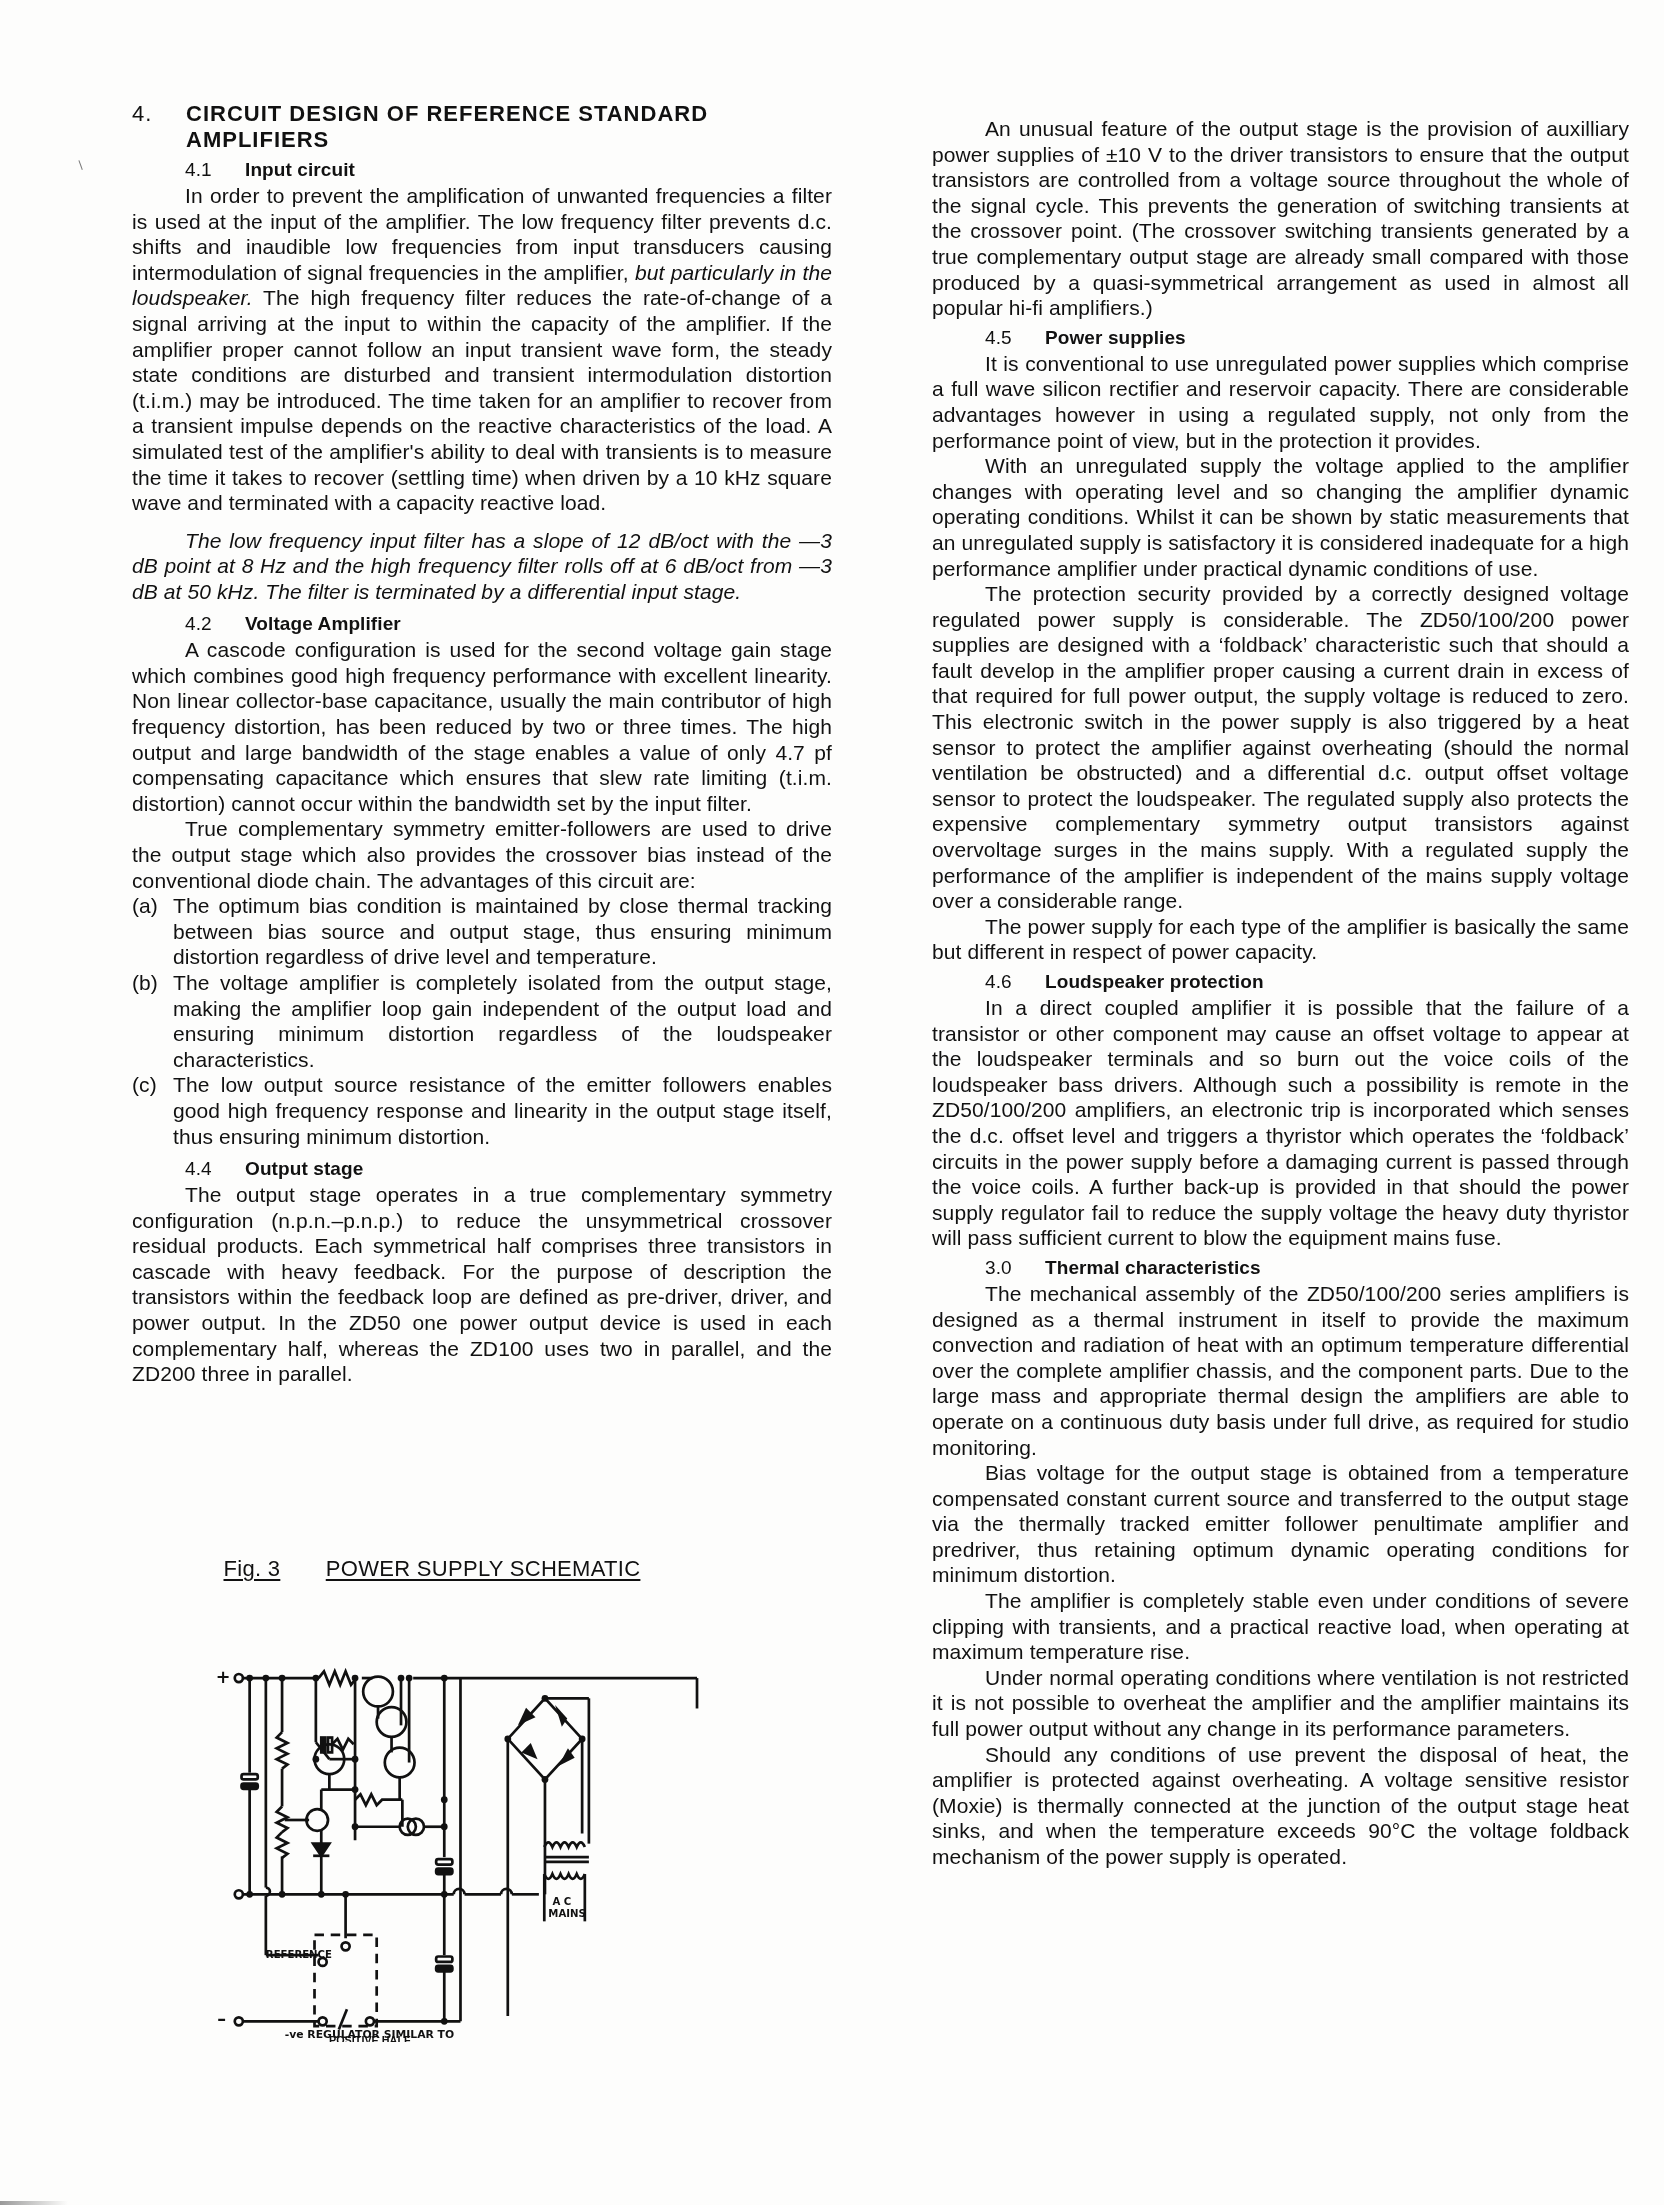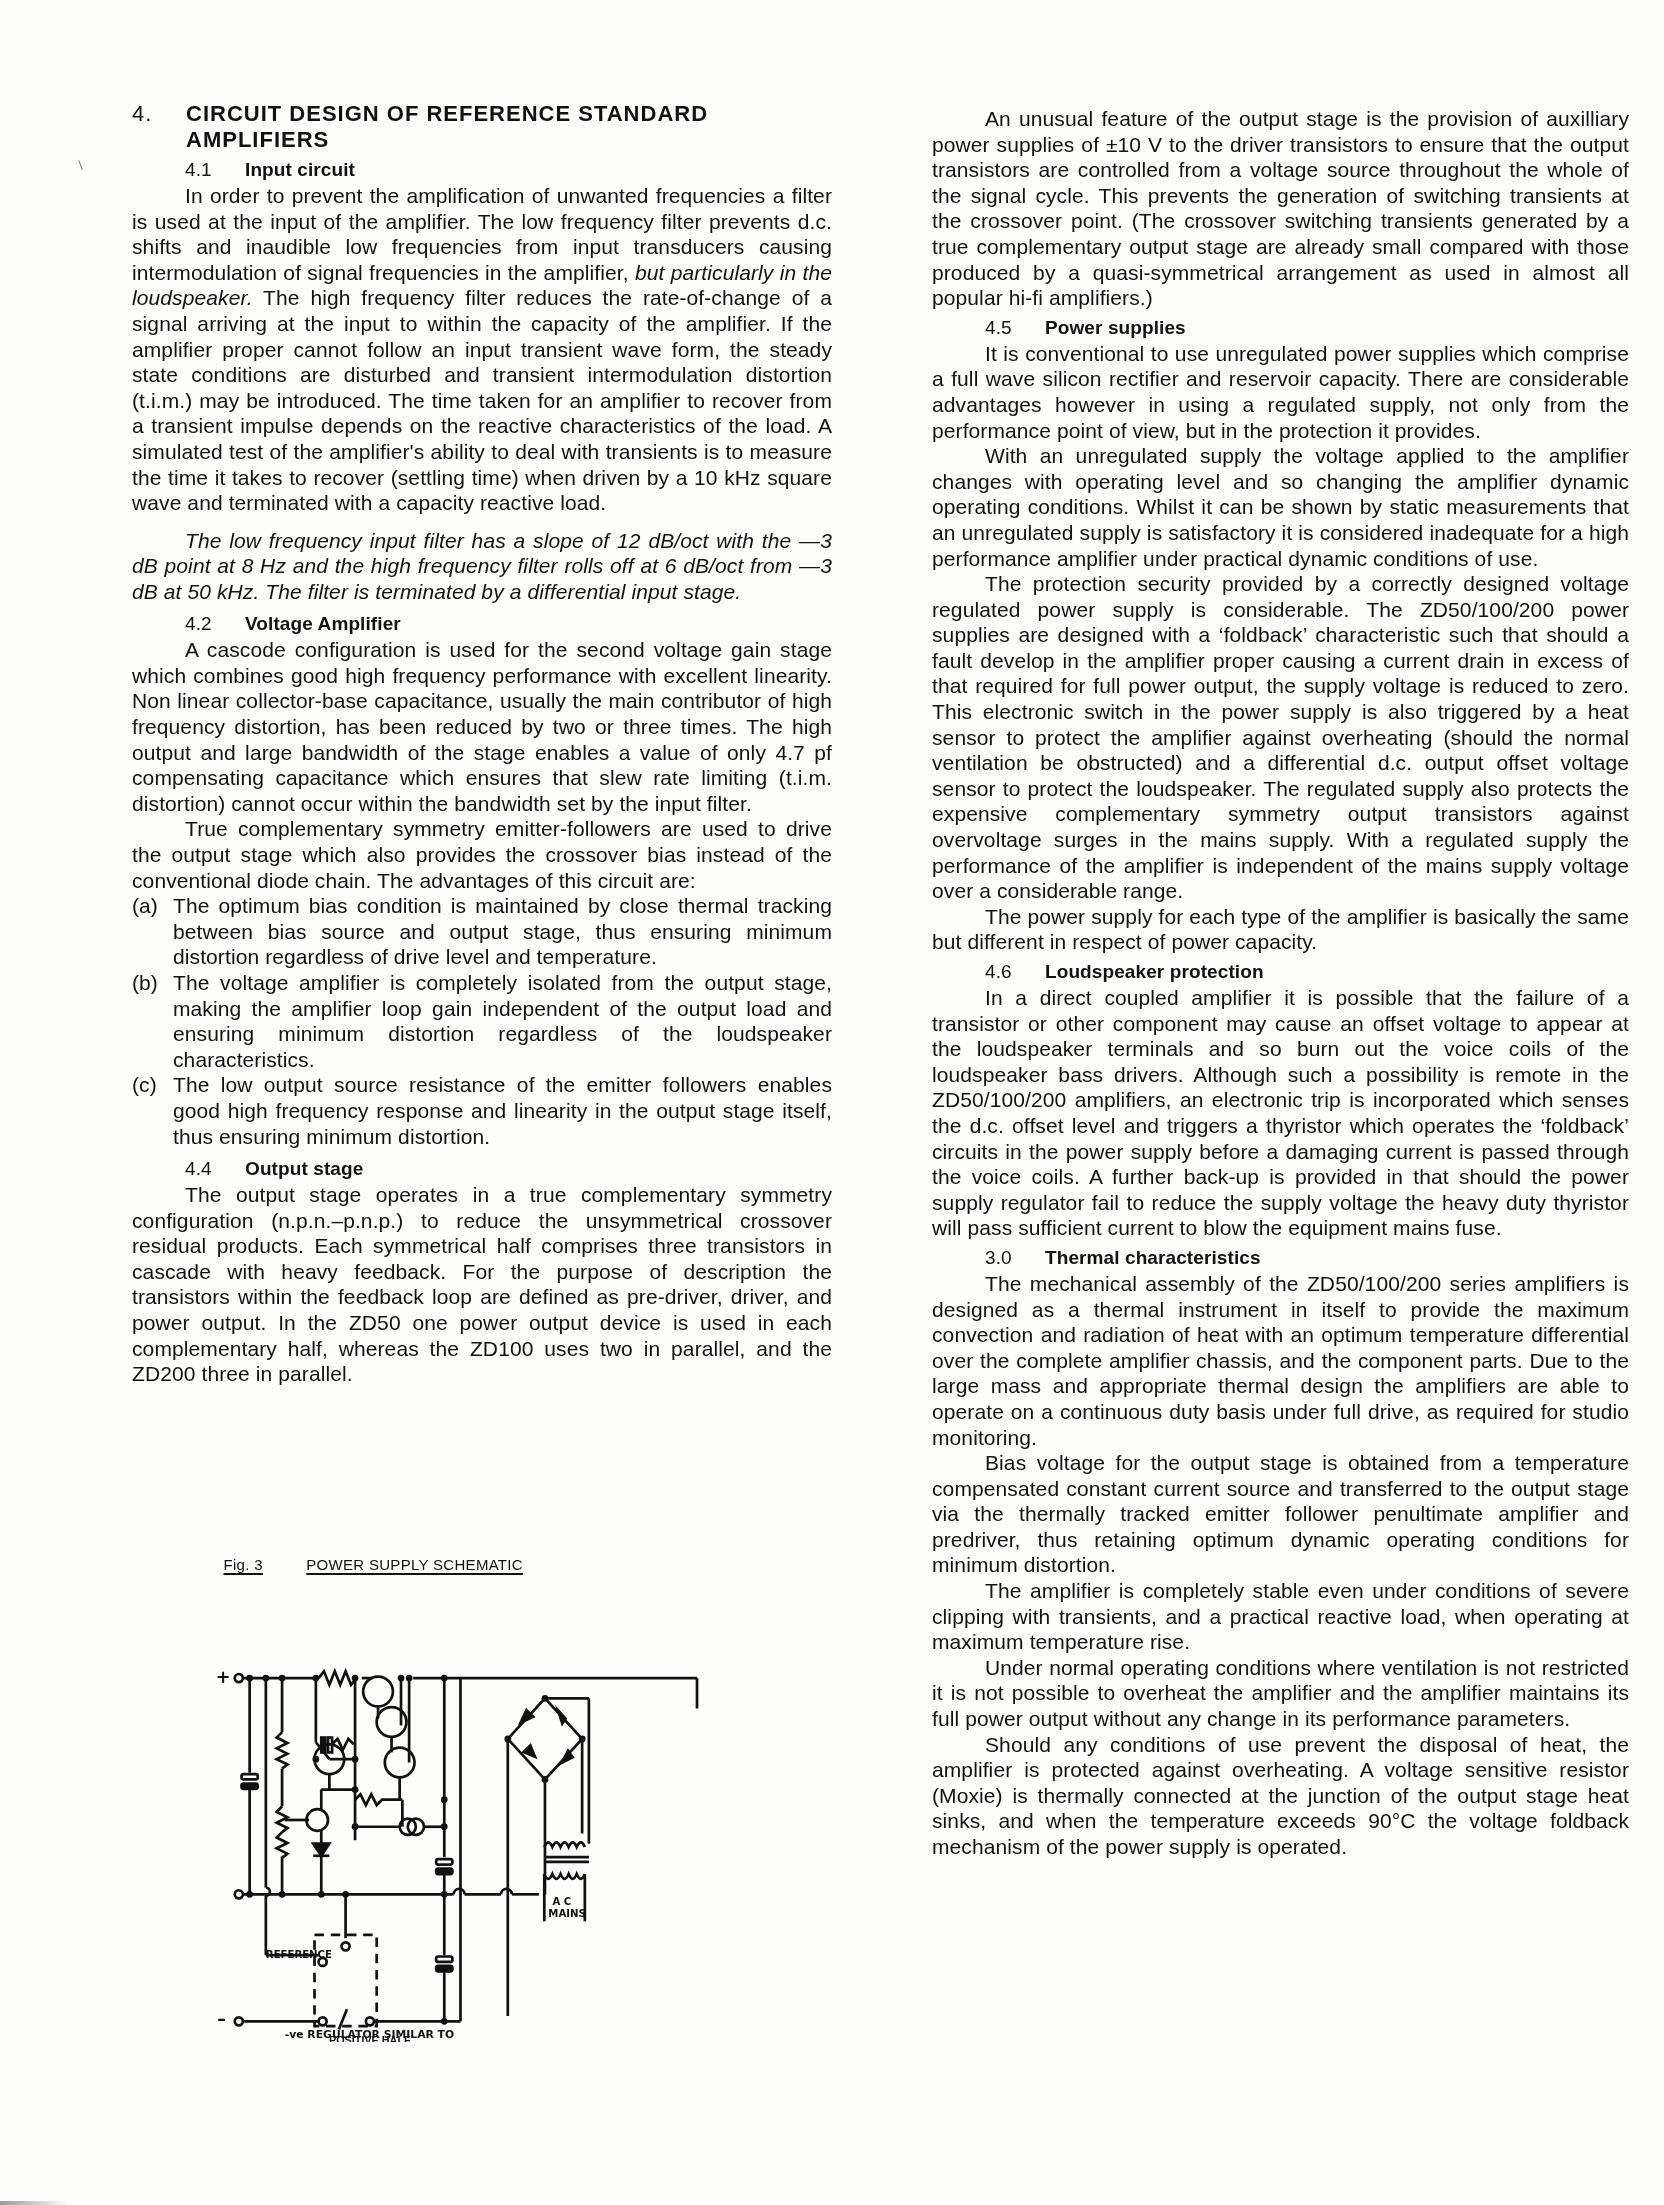--- a/index.html
+++ b/index.html
@@ -1,33 +1,33 @@
 <!DOCTYPE html>
 <html style="font-size:10.8px"><head>
 <meta charset="utf-8">
 <style>
   html, body { margin: 0; padding: 0; background: #ffffff; }
   body { width: 1664px; height: 2205px; position: relative; overflow: hidden; color: #111; }
   .page { position: absolute; left: 0; top: 0; width: 1664px; height: 2205px; background: #fdfdfc; }
   .col { position: absolute; top: 101px; width: 700px; font-family: "Liberation Sans", sans-serif; font-size: 21px; line-height: 25.6px; text-align: justify; letter-spacing: 0.1px; }
   .col-left { left: 132px; }
-  .col-right { left: 932px; top: 106px; width: 697px; }
+  .col-right { left: 932px; top: 116px; width: 697px; }
   .chapter { font-weight: bold; font-size: 22px; line-height: 26px; letter-spacing: 1px; display: flex; text-align: left; }
   .chapter .num { width: 54px; flex: none; font-weight: normal; }
   .sec-head { font-weight: bold; font-size: 19px; line-height: 26px; padding-left: 53px; margin-top: 6.8px; text-align: left; }
   .sec-head .sec-num { font-weight: normal; display: inline-block; width: 60px; }
   .col-right .sec-head { margin-top: 4px; }
   p { margin: 0; text-indent: 53px; }
   p.gap { margin-top: 12px; font-style: italic; }
   .list-item { display: flex; }
   .list-item .mark { width: 41px; flex: none; }
   .list-item .txt { flex: 1; text-align: justify; }
   em { font-style: italic; }
   .figure { position: absolute; left: 210px; top: 1556px; width: 528px; height: 487px; }
-  .fig-title { position: absolute; left: 13.5px; top: 0px; font-family: "Liberation Sans", sans-serif; font-size: 15px; letter-spacing: 0.3px; text-align: right; }
+  .fig-title { position: absolute; left: 13.5px; top: 0px; font-family: "Liberation Sans", sans-serif; font-size: 22px; letter-spacing: 0.3px; text-align: right; }
   .fig-title span { text-decoration: underline; text-decoration-thickness: 2px; text-underline-offset: 3.4px; }
   .fig-title .fig-label { margin-right: 39px; }
   .schematic { position: absolute; left: 0; top: 68px; }
   .sch-text { font-family: "DejaVu Sans", sans-serif; font-weight: bold; fill: #111; }
   .margin-mark { position: absolute; left: 80px; top: 160px; width: 1.4px; height: 9.5px; background: #777; transform: rotate(-20deg); }
   .bottom-edge { position: absolute; left: 0; bottom: 0; width: 68px; height: 4px; background: linear-gradient(90deg, #999, transparent); }
 </style>
 </head>
 <body>
 

